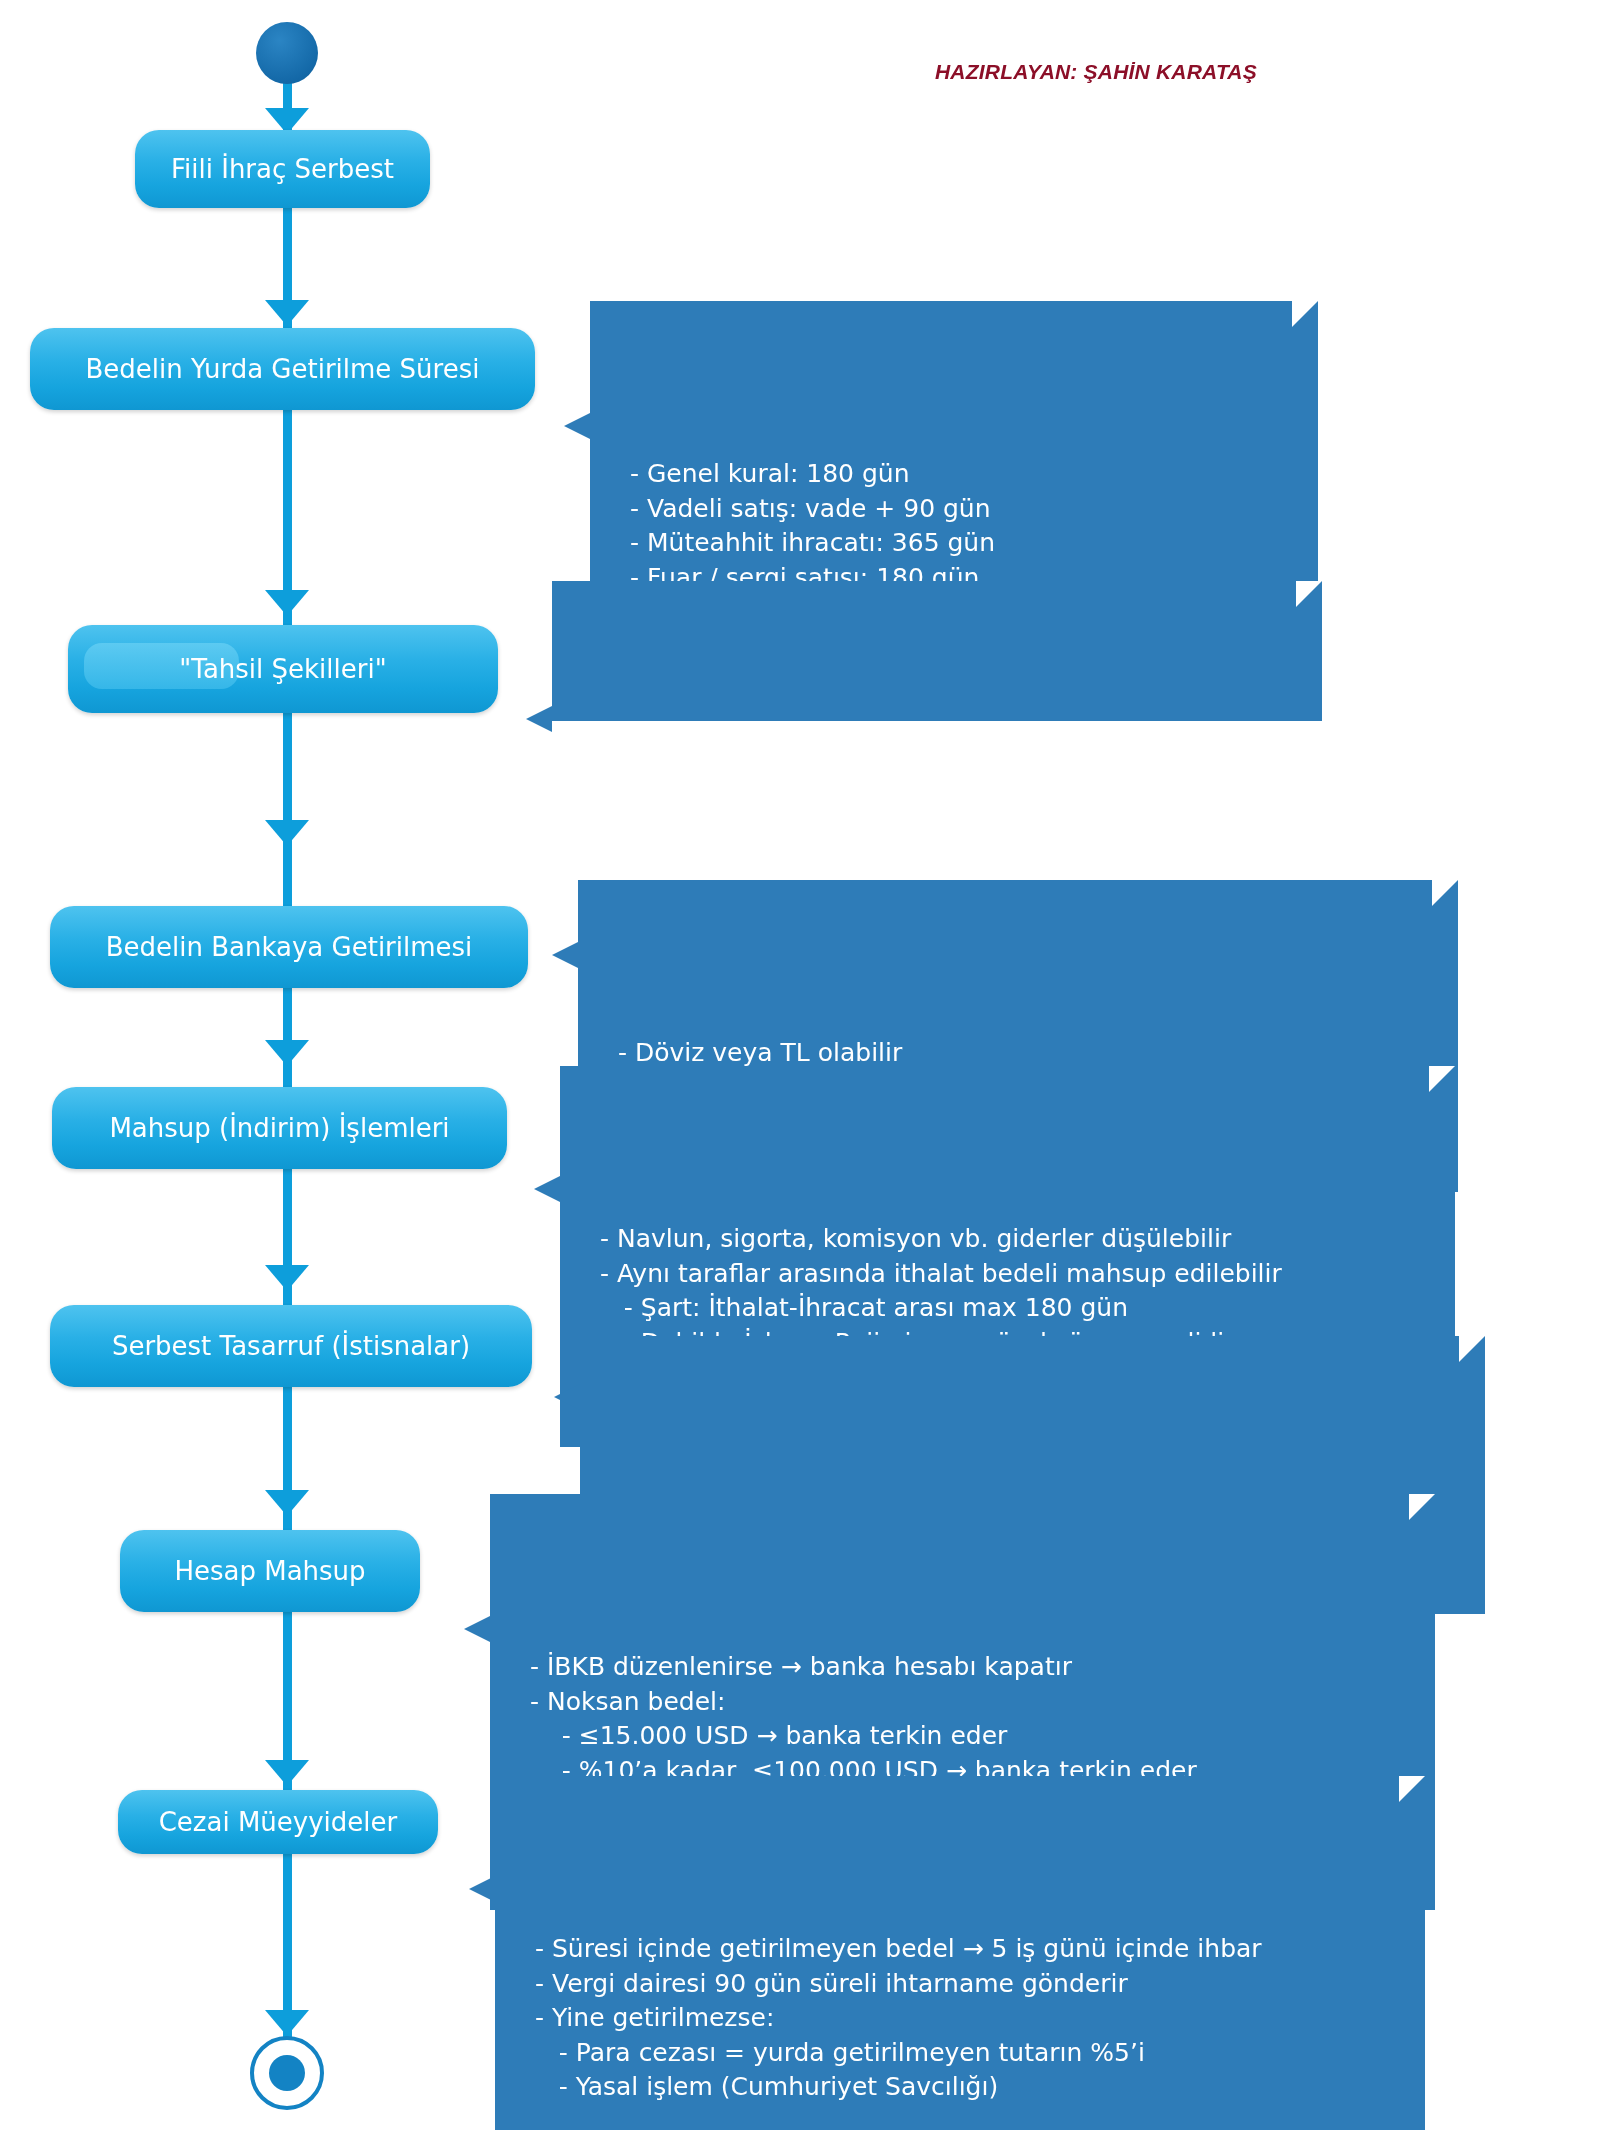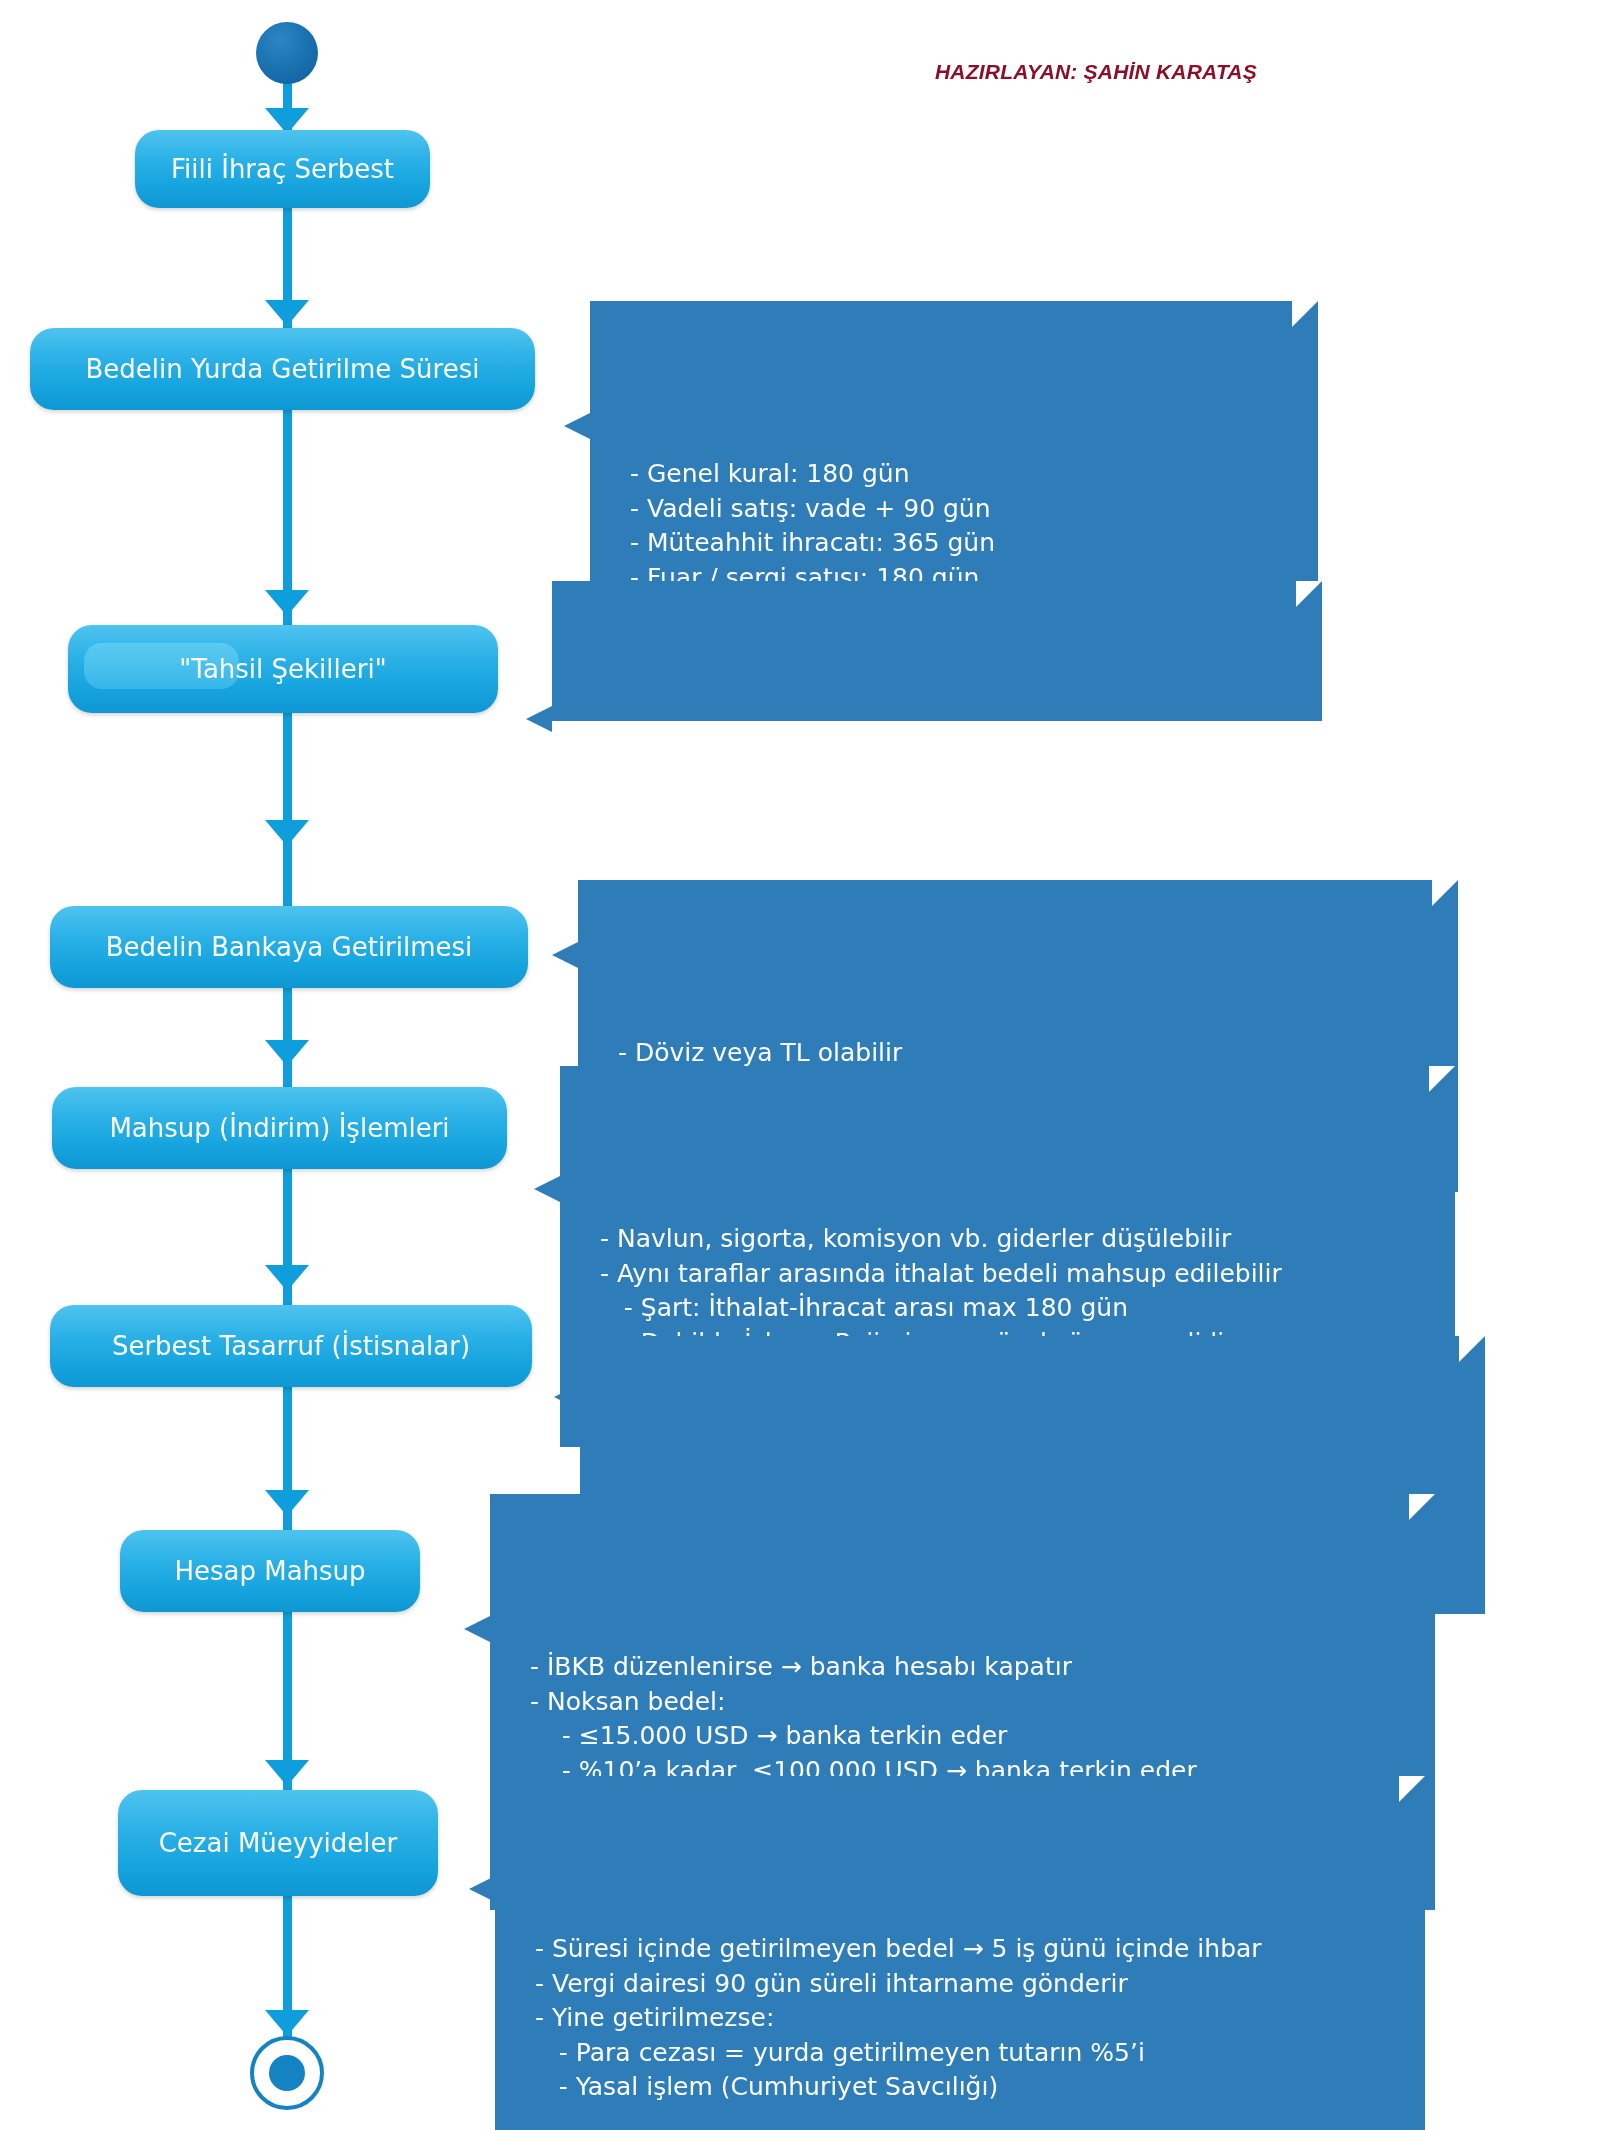--- a/index.html
+++ b/index.html
@@ -217,21 +217,21 @@
   <span class="fold"></span>
   <span class="tail" style="top:122px"></span>
   <span class="note-text">- İBKB düzenlenirse → banka hesabı kapatır
 - Noksan bedel:
     - ≤15.000 USD → banka terkin eder
     - %10’a kadar, ≤100.000 USD → banka terkin eder
     - %10’a kadar, ≤200.000 USD → vergi dairesi terkin eder
     - &gt;200.000 USD → Hazine ve Maliye Bakanlığı inceler</span>
 </div>
 
-<div class="node" style="left:118px; top:1790px; width:320px; height:106px;">
+<div class="node" style="left:118px; top:1790px; width:320px; height:64px;">
   <span class="node-label">Cezai Müeyyideler</span>
 </div>
 <div class="note" style="left:495px; top:1728px; width:930px;">
   <span class="fold"></span>
   <span class="tail" style="top:100px"></span>
   <span class="note-text">- Süresi içinde getirilmeyen bedel → 5 iş günü içinde ihbar
 - Vergi dairesi 90 gün süreli ihtarname gönderir
 - Yine getirilmezse:
    - Para cezası = yurda getirilmeyen tutarın %5’i
    - Yasal işlem (Cumhuriyet Savcılığı)</span>

